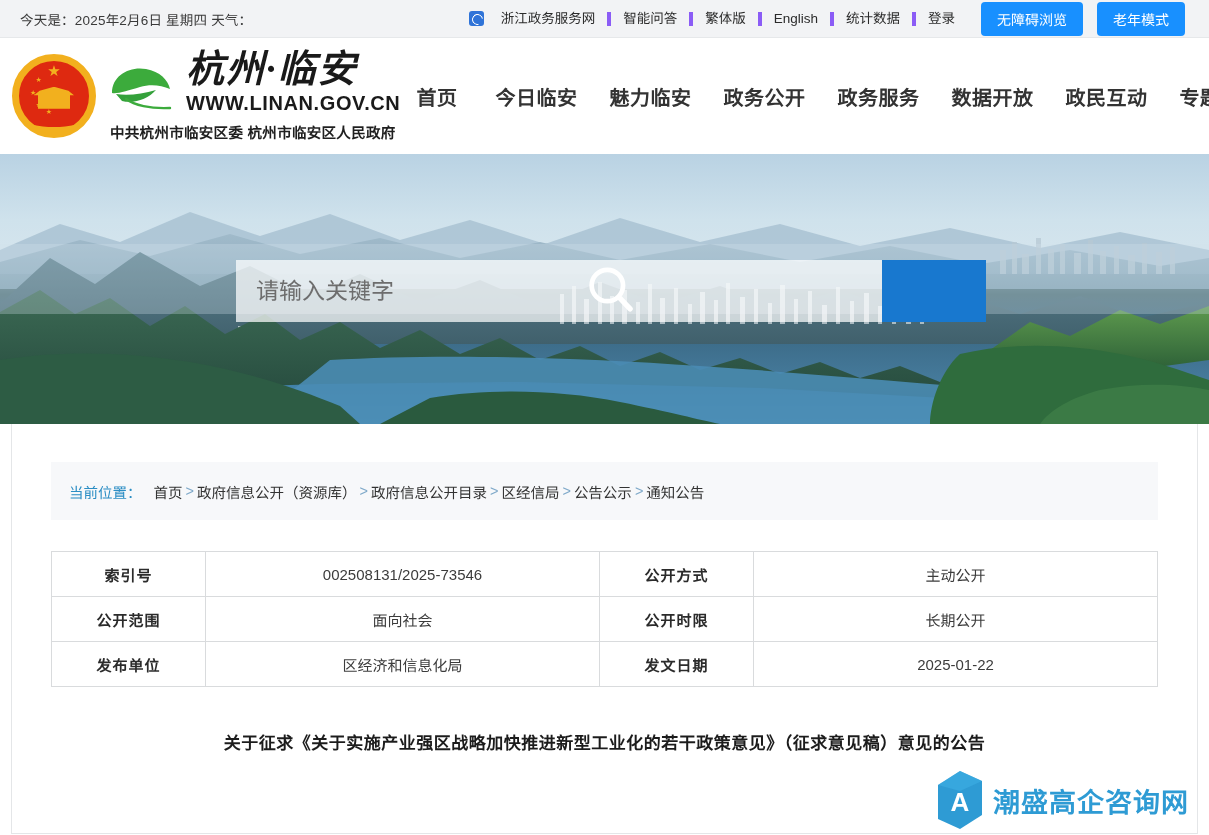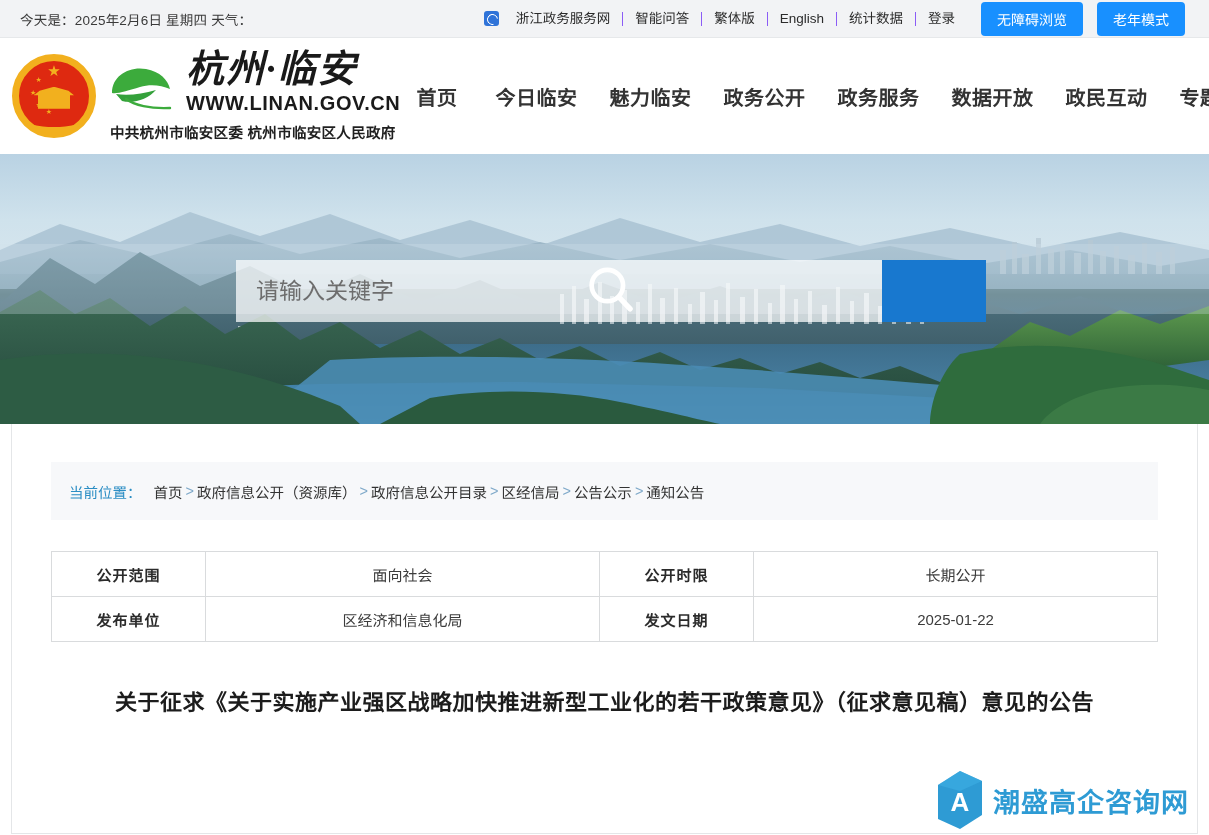--- a/index.html
+++ b/index.html
@@ -51,21 +51,21 @@
     position: absolute;
     left: 3px; top: 3px;
     width: 9px; height: 9px;
     border: 1.6px solid #fff;
     border-radius: 50%;
     border-right-color: transparent;
     transform: rotate(35deg);
   }
   .tb-link {
     padding: 0 12px;
-    border-left: 1px solid #8b5cf6;
+    border-left: 4px solid #8b5cf6;
     color: #2b2b2b;
     text-decoration: none;
     line-height: 14px;
     white-space: nowrap;
     cursor: pointer;
   }
   .tb-link:first-child { border-left: none; }
   .tb-btn {
     margin-left: 14px;
     background: #1890ff;
@@ -253,21 +253,21 @@
     padding: 4px 6px;
   }
   .info-table td.k { width: 154px; font-weight: 700; letter-spacing: 1px; }
   .info-table td.v { color: #3c3c3c; }
   .info-table td.v-right { width: 404px; }
 
   
   .doc-title {
     margin-top: 44px;
     text-align: center;
-    font-size: 22px;
+    font-size: 17px;
     font-weight: 700;
     line-height: 1.55;
     color: #1c1c1c;
     letter-spacing: .5px;
     padding: 0 10px;
   }
 
   
   .watermark {
     position: absolute;
@@ -503,20 +503,26 @@
       <a>区经信局</a>
       <span class="sep">&gt;</span>
       <a>公告公示</a>
       <span class="sep">&gt;</span>
       <a>通知公告</a>
     </div>
 
     <table class="info-table">
       <tbody>
         <tr>
+          <td class="k">索引号</td>
+          <td class="v">002508131/2025-73546</td>
+          <td class="k">公开方式</td>
+          <td class="v v-right">主动公开</td>
+        </tr>
+        <tr>
           <td class="k">公开范围</td>
           <td class="v">面向社会</td>
           <td class="k">公开时限</td>
           <td class="v v-right">长期公开</td>
         </tr>
         <tr>
           <td class="k">发布单位</td>
           <td class="v">区经济和信息化局</td>
           <td class="k">发文日期</td>
           <td class="v v-right">2025-01-22</td>

